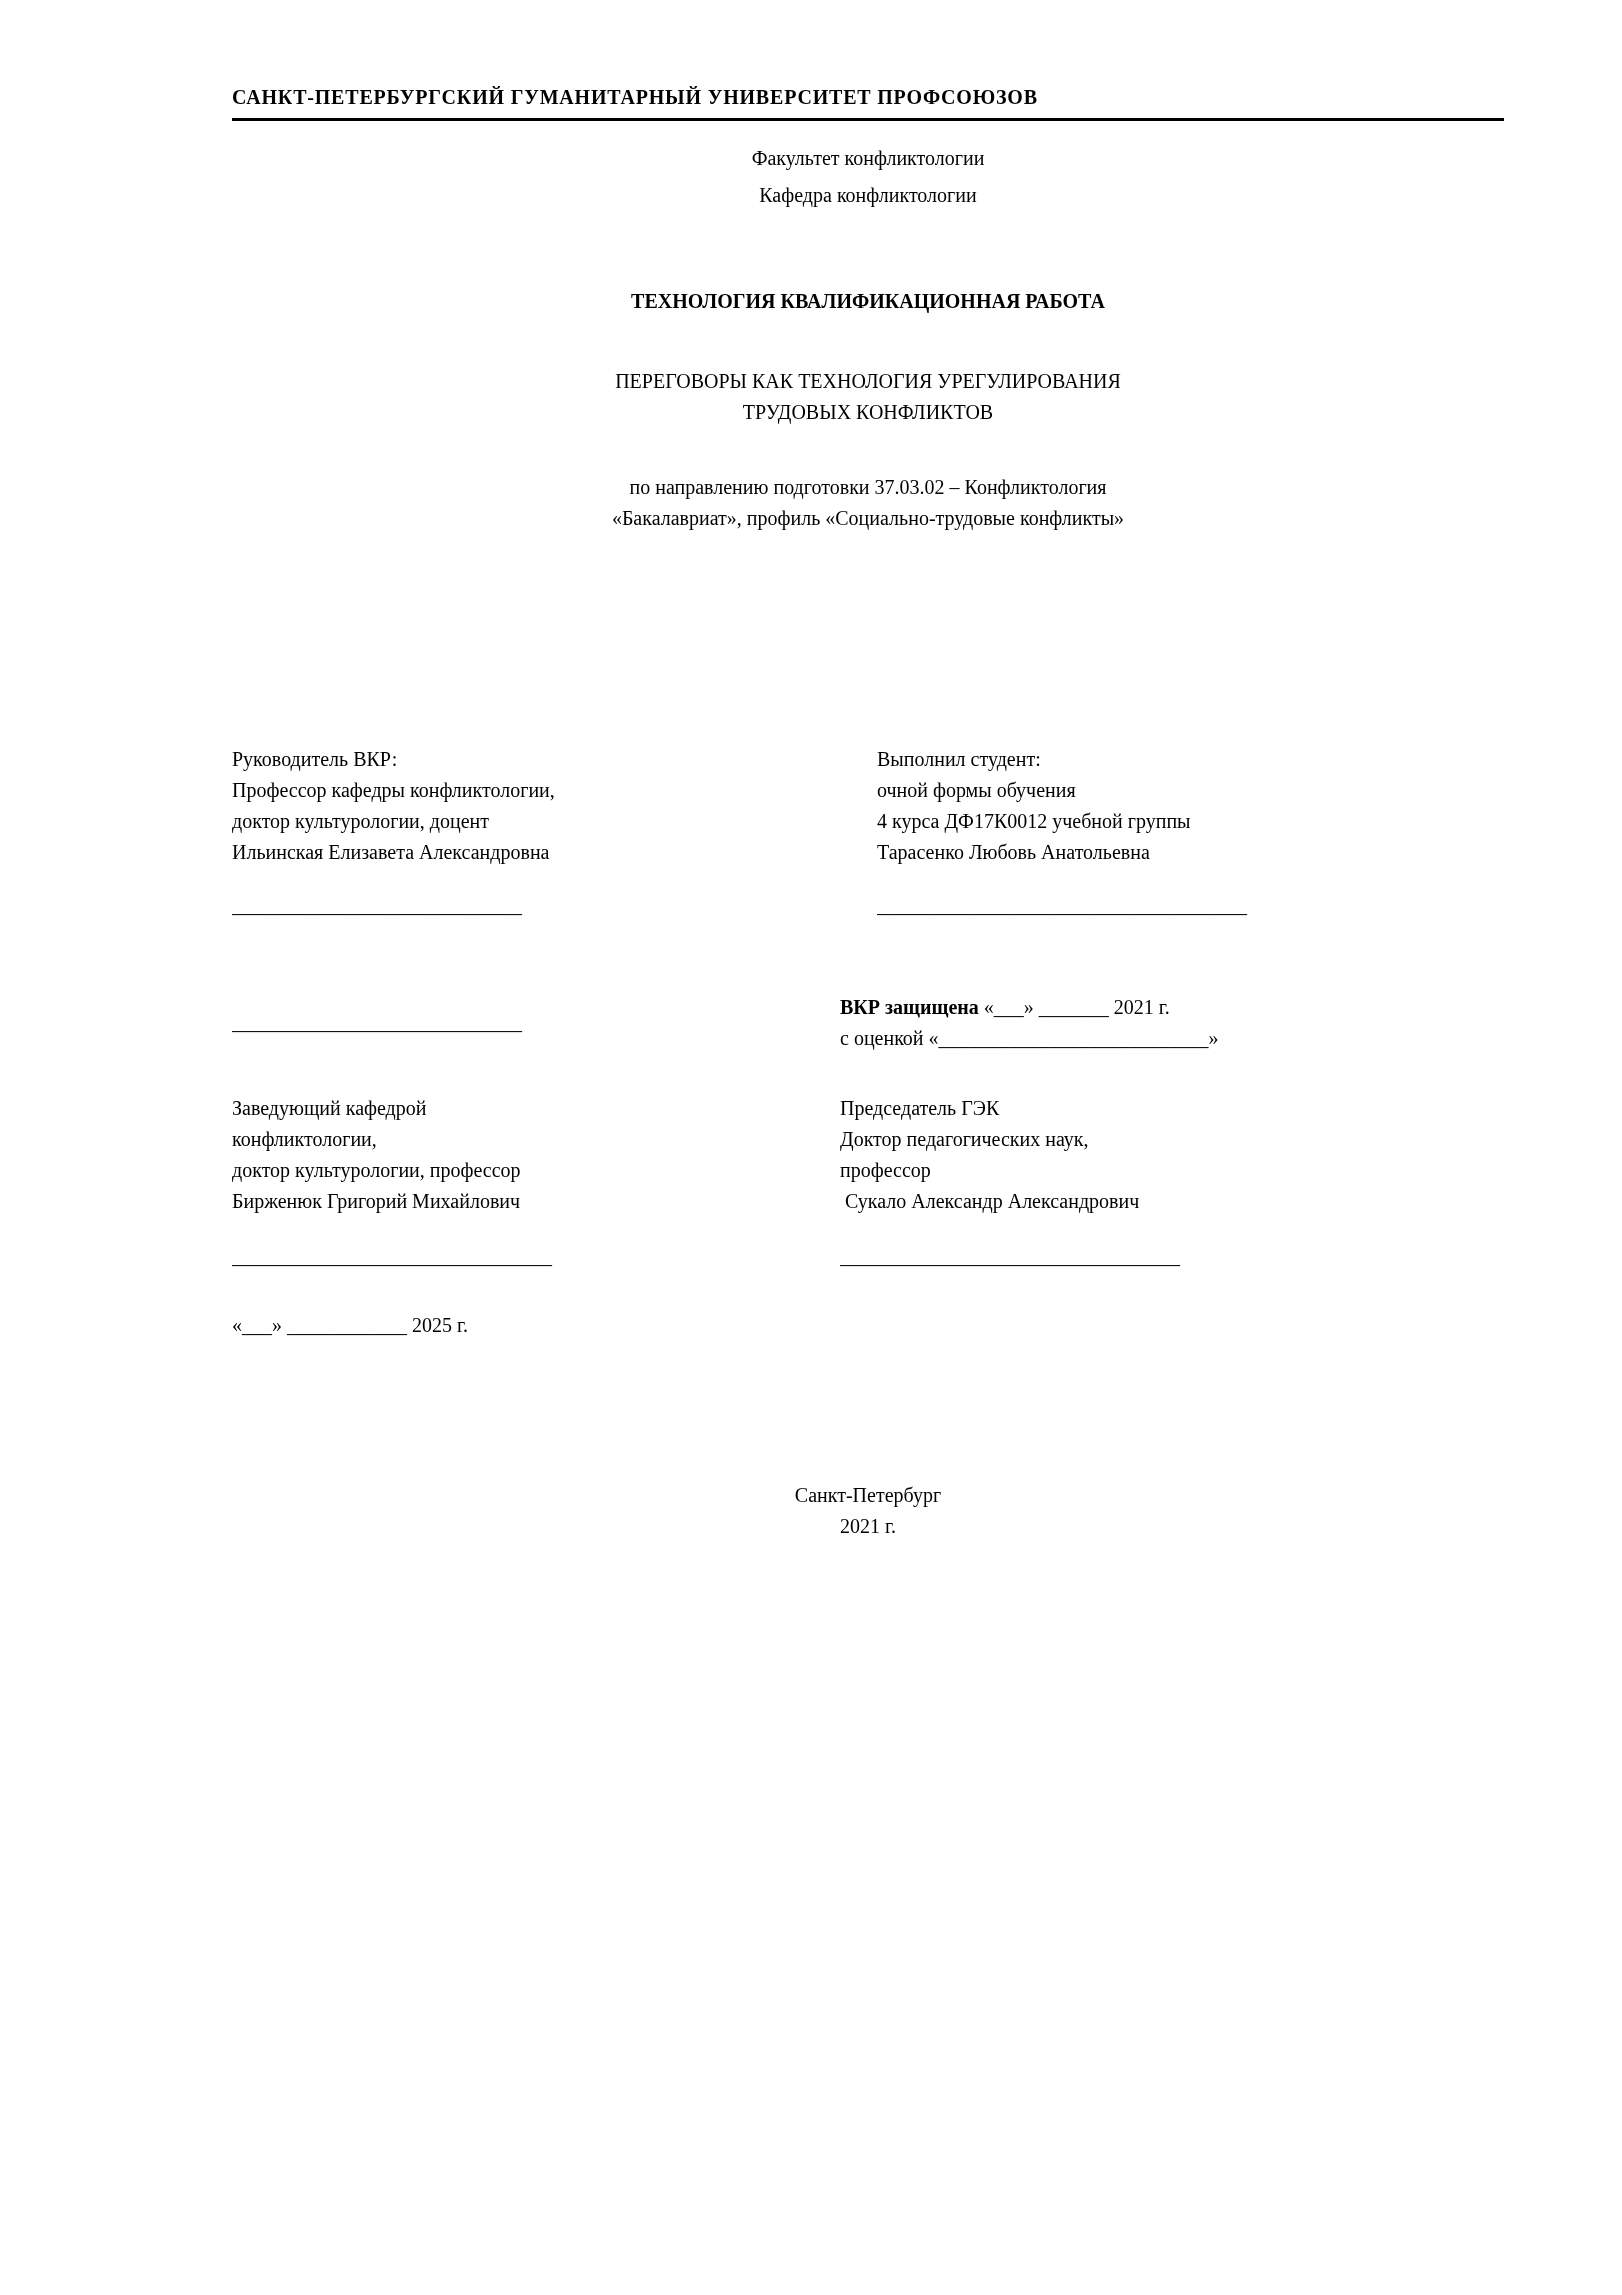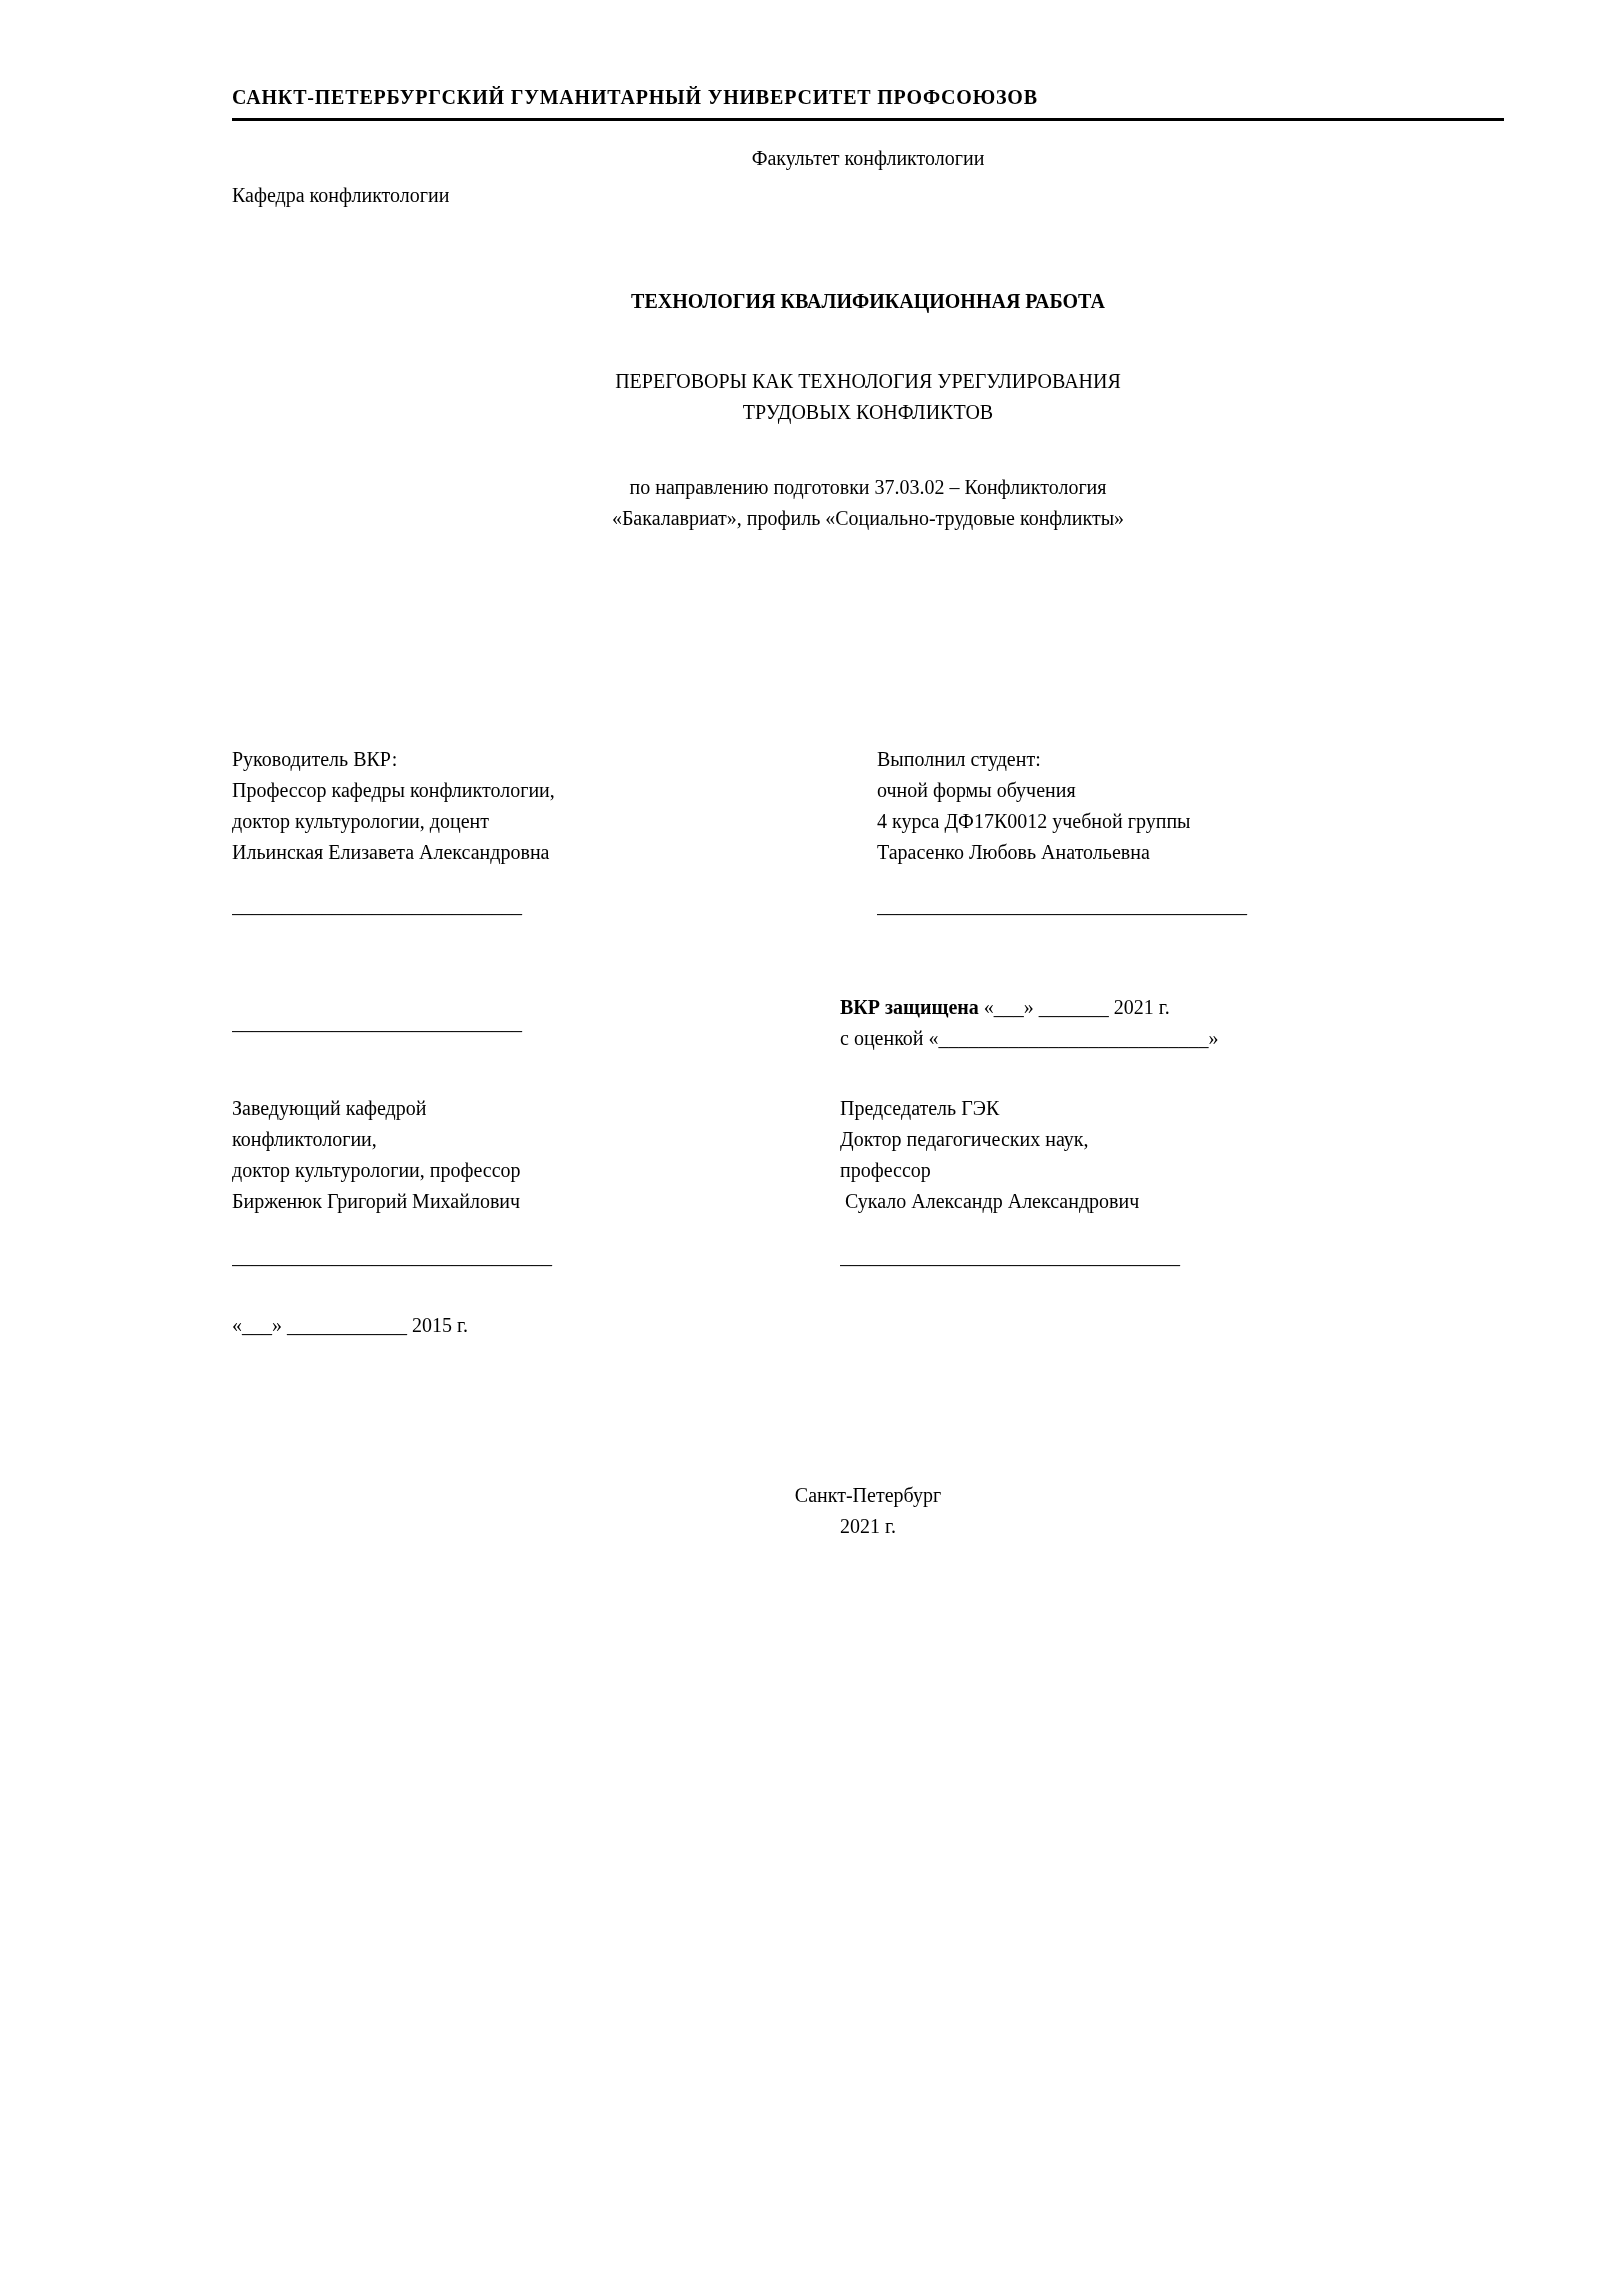--- a/index.html
+++ b/index.html
@@ -22,21 +22,21 @@
   .line { white-space: pre-wrap; }
 
   
   .university {
     font-weight: bold;
     letter-spacing: 0.8px;
     border-bottom: 3.1px solid #000;
     padding-bottom: 4.7px;
   }
   .faculty { margin-top: 22px; text-align: center; }
-  .department { margin-top: 6.3px; text-align: left; }
+  .department { margin-top: 6.3px; text-align: center; }
 
   
   .work-type { margin-top: 75px; text-align: center; font-weight: bold; }
   .thesis-title { margin-top: 49px; text-align: center; font-weight: normal; }
   .program { margin-top: 44px; text-align: center; }
 
   
   .columns { display: flex; align-items: center; }
   .col-left-wide { flex: 0 0 645px; }
   .col-left { flex: 0 0 608px; }
@@ -118,21 +118,21 @@
 
   <div class="columns block-signatures">
     <div class="col-left">
       <div class="sig-line" style="margin-top:0;">________________________________</div>
     </div>
     <div class="col-right">
       <div class="sig-line" style="margin-top:0;">__________________________________</div>
     </div>
   </div>
 
-  <div class="date-line">«___» ____________ 2015 г.</div>
+  <div class="date-line">«___» ____________ 2025 г.</div>
 
   <div class="footer">
     <div class="line">Санкт-Петербург</div>
     <div class="line">2021 г.</div>
   </div>
 
 </div>
 
 
 </body></html>

